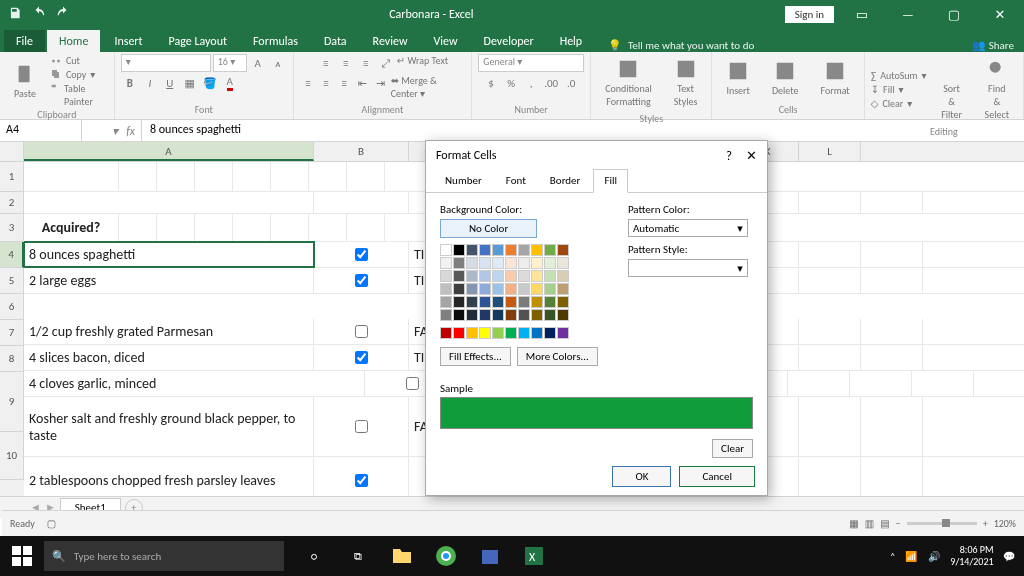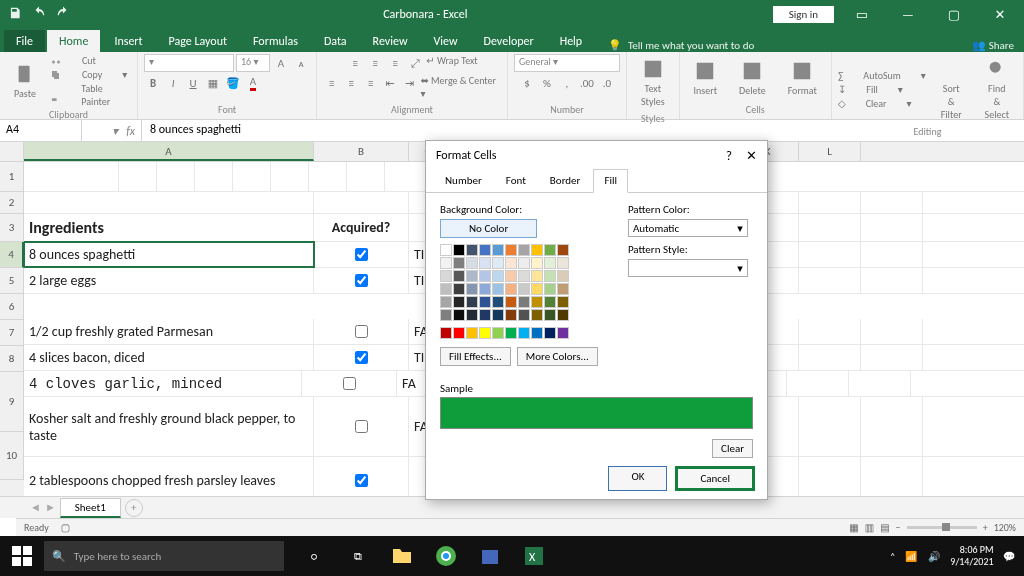--- a/index.html
+++ b/index.html
@@ -4,40 +4,40 @@
 <style>
 * { margin: 0; padding: 0; box-sizing: border-box; font-family: "Segoe UI", Calibri, sans-serif; }
 body { width: 1024px; height: 576px; overflow: hidden; background: #fff; position: relative; }
 
 
 .titlebar { height: 28px; background: #217346; display: flex; align-items: center; color: #fff; font-size: 11px; }
 .titlebar .qat { display: flex; align-items: center; padding: 0 8px; gap: 10px; }
 .titlebar .qat svg { width: 14px; height: 14px; fill: #fff; opacity: .9; }
 .titlebar .doc { flex: 1; text-align: center; font-size: 12px; }
 .titlebar .right { display: flex; align-items: center; gap: 10px; padding-right: 6px; }
-.titlebar .signin { background: #fff; color: #333; padding: 2px 16px; font-size: 11px; }
+.titlebar .signin { background: #fff; color: #333; padding: 2px 10px; font-size: 11px; }
 .titlebar .winbtn { width: 36px; text-align: center; font-size: 13px; }
 
 
 .tabs { height: 24px; background: #217346; display: flex; align-items: flex-end; color: #fff; font-size: 12px; padding-left: 4px; gap: 2px; }
 .tabs .tab { padding: 4px 12px; cursor: pointer; }
 .tabs .tab.file { background: #1a5c38; }
 .tabs .tab.active { background: #f3f3f3; color: #217346; }
 .tabs .tell { margin-left: 12px; display: flex; align-items: center; gap: 6px; opacity: .9; font-size: 11px; }
 .tabs .share { margin-left: auto; margin-right: 10px; font-size: 11px; opacity: .9; }
 
 
 .ribbon { height: 68px; background: #f3f3f3; border-bottom: 1px solid #d4d4d4; display: flex; font-size: 11px; color: #777; }
 .ribbon .big { display: flex; flex-direction: column; align-items: center; justify-content: center; padding: 4px 8px; gap: 2px; font-size: 10px; }
 .ribbon .big svg { width: 22px; height: 22px; fill: #888; }
 .ribbon .group { display: flex; flex-direction: column; border-right: 1px solid #e0e0e0; padding: 2px 6px; }
 .ribbon .group-body { flex: 1; display: flex; align-items: center; gap: 6px; }
 .ribbon .group-label { text-align: center; font-size: 10px; color: #888; padding-bottom: 1px; }
 .ribbon .stack { display: flex; flex-direction: column; gap: 1px; font-size: 10px; }
-.ribbon .stack > div { display: flex; align-items: flex-end; gap: 20px; }
+.ribbon .stack > div { display: flex; align-items: flex-start; gap: 4px; }
 .ribbon .stack svg { width: 12px; height: 12px; fill: #999; }
 .ribbon select, .ribbon .fake-sel { font-size: 10px; border: 1px solid #ccc; background: #fff; color: #888; height: 18px; padding: 0 4px; }
 .ribbon .btnrow { display: flex; gap: 2px; }
 .ribbon .ico { width: 18px; height: 18px; display: flex; align-items: center; justify-content: center; }
 
 
 .fbar { height: 22px; display: flex; align-items: stretch; border-bottom: 1px solid #d4d4d4; font-size: 12px; background: #fff; }
 .fbar .namebox { width: 82px; border-right: 1px solid #d4d4d4; padding: 2px 6px; }
 .fbar .fxico { width: 60px; display: flex; align-items: center; justify-content: flex-end; gap: 8px; border-right: 1px solid #d4d4d4; padding-right: 6px; color: #888; font-style: italic; }
 .fbar .formula { flex: 1; padding: 2px 8px; }
@@ -58,21 +58,21 @@
 .cell.title { font-weight: bold; font-size: 20px; }
 .cell.sel { outline: 2px solid #217346; outline-offset: -1px; }
 .chk { width: 13px; height: 13px; margin: auto; }
 
 
 .sheettabs { position: absolute; left: 0; right: 0; bottom: 18px; height: 22px; background: #f3f3f3; border-top: 1px solid #d4d4d4; display: flex; align-items: center; font-size: 11px; padding-left: 30px; gap: 4px; }
 .sheettabs .stab { background: #fff; border: 1px solid #ccc; border-bottom: 2px solid #217346; padding: 2px 14px; }
 .sheettabs .addtab { width: 18px; height: 18px; border: 1px solid #ccc; border-radius: 50%; display: flex; align-items: center; justify-content: center; color: #888; }
 
 
-.status { position: absolute; left: 16px; right: 0; bottom: 0; height: 18px; background: #f3f3f3; border-top: 1px solid #d4d4d4; display: flex; align-items: center; font-size: 10px; color: #666; padding: 0 8px; }
+.status { position: absolute; left: 2px; right: 0; bottom: 0; height: 26px; background: #f3f3f3; border-top: 1px solid #d4d4d4; display: flex; align-items: center; font-size: 10px; color: #666; padding: 0 8px; }
 .status .zoom { margin-left: auto; display: flex; align-items: center; gap: 6px; }
 .status .slider { width: 70px; height: 3px; background: #ccc; position: relative; }
 .status .slider::after { content: ''; position: absolute; left: 50%; top: -3px; width: 8px; height: 8px; background: #888; }
 
 
 .taskbar { position: absolute; left: 0; right: 0; bottom: -22px; height: 40px; background: #111; display: flex; align-items: center; color: #fff; font-size: 11px; }
 
 .status { bottom: 40px; }
 .sheettabs { bottom: 58px; }
 .sheet { bottom: 80px; }
@@ -98,21 +98,21 @@
 .swatches { display: flex; flex-direction: column; gap: 1px; }
 .swatch-row { display: flex; gap: 1px; }
 .sw { width: 12px; height: 12px; border: 1px solid #ccc; }
 .dlg-btns { display: flex; gap: 6px; margin-top: 8px; }
 .dlg-btn { border: 1px solid #aaa; padding: 2px 8px; background: #f6f6f6; cursor: pointer; font-size: 11px; }
 .psel { border: 1px solid #aaa; width: 120px; height: 18px; padding: 1px 4px; display: flex; align-items: center; justify-content: space-between; background: #fff; }
 .sample { margin: 6px 14px 10px; }
 .sample .lbl { margin-bottom: 2px; }
 .sample .swatch-big { height: 32px; background: #0f9d3c; border: 1px solid #888; }
 .dfooter { display: flex; justify-content: flex-end; gap: 8px; padding: 8px 12px; }
-.dfooter .btn { border: 3px solid #15803d; padding: 3px 22px; background: #f6f6f6; cursor: pointer; }
+.dfooter .btn { border: 1px solid #15803d; padding: 3px 22px; background: #f6f6f6; cursor: pointer; }
 .dfooter .btn.primary { border: 1px solid #3b73af; }
 .clear-row { display: flex; justify-content: flex-end; padding: 0 14px; }
 </style>
 </head>
 <body>
 
 <div class="titlebar">
   <div class="qat">
     <span><svg viewBox="0 0 24 24">
           <path d="M5 3h11l4 4v14H5z M7 5v5h8V5"></path>
@@ -247,20 +247,27 @@
     </div>
     <div class="group-label">Number</div>
   </div>
 
   <div class="group">
     <div class="group-body">
       <div class="big">
           <svg viewBox="0 0 24 24">
             <rect x="3" y="3" width="18" height="18"></rect>
           </svg>
+          <span style="white-space:pre-line;text-align:center">Conditional
+Formatting</span>
+        </div>
+      <div class="big">
+          <svg viewBox="0 0 24 24">
+            <rect x="3" y="3" width="18" height="18"></rect>
+          </svg>
           <span style="white-space:pre-line;text-align:center">Text
 Styles</span>
         </div>
     </div>
     <div class="group-label">Styles</div>
   </div>
 
   <div class="group">
     <div class="group-body">
       <div class="big">
@@ -374,21 +381,20 @@
           <div class="cell" style="width: 38px;"></div>
           <div class="cell" style="width: 38px;"></div>
           <div class="cell" style="width: 38px;"></div>
           <div class="cell" style="width: 38px;"></div>
           <div class="cell" style="width: 62px;"></div>
           <div class="cell" style="width: 62px;"></div>
           <div class="cell" style="width: 62px;"></div>
           <div class="cell" style="width: 62px;"></div>
         </div>
         <div class="row" style="height: 28px;">
-          <div class="cell hdr" style="width: 290px;">Ingredients</div>
           <div class="cell hdr" style="width: 95px; justify-content: center; font-weight: bold; font-size: 14px;">Acquired?</div>
           <div class="cell" style="width: 38px;"></div>
           <div class="cell" style="width: 38px;"></div>
           <div class="cell" style="width: 38px;"></div>
           <div class="cell" style="width: 38px;"></div>
           <div class="cell" style="width: 38px;"></div>
           <div class="cell" style="width: 38px;"></div>
           <div class="cell" style="width: 38px;"></div>
           <div class="cell" style="width: 62px;"></div>
           <div class="cell" style="width: 62px;"></div>
@@ -457,21 +463,21 @@
           <div class="cell" style="width: 38px;"></div>
           <div class="cell" style="width: 38px;"></div>
           <div class="cell" style="width: 38px;"></div>
           <div class="cell" style="width: 38px;"></div>
           <div class="cell" style="width: 62px;"></div>
           <div class="cell" style="width: 62px;"></div>
           <div class="cell" style="width: 62px;"></div>
           <div class="cell" style="width: 62px;"></div>
         </div>
         <div class="row" style="height: 26px;">
-          <div class="cell " style="width: 278px; font-family: Liberation Mono, monospace;">4 cloves garlic, minced</div>
+          <div class="cell " style="width: 341px;">4 cloves garlic, minced</div>
           <div class="cell " style="width: 95px; justify-content: center;">
             <input type="checkbox" class="chk" style="">
           </div>
           <div class="cell" style="width: 38px;">FA</div>
           <div class="cell" style="width: 38px;"></div>
           <div class="cell" style="width: 38px;"></div>
           <div class="cell" style="width: 38px;"></div>
           <div class="cell" style="width: 38px;"></div>
           <div class="cell" style="width: 38px;"></div>
           <div class="cell" style="width: 38px;"></div>

